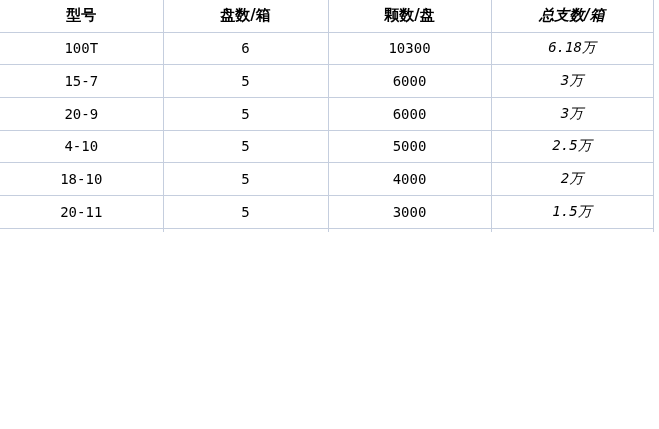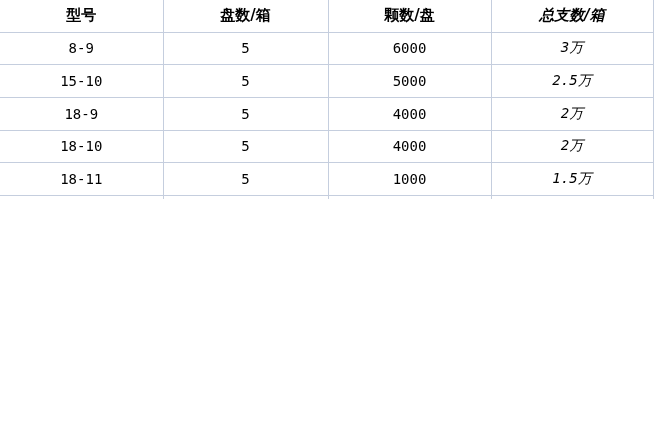--- a/index.html
+++ b/index.html
@@ -58,47 +58,53 @@
     <thead>
       <tr>
         <th>型号</th>
         <th>盘数/箱</th>
         <th>颗数/盘</th>
         <th>总支数/箱</th>
       </tr>
     </thead>
     <tbody id="table-body">
         <tr>
-          <td>8-9</td>
+          <td>100T</td>
+          <td>6</td>
+          <td>10300</td>
+          <td>6.18万</td>
+        </tr>
+        <tr>
+          <td>15-7</td>
           <td>5</td>
           <td>6000</td>
           <td>3万</td>
         </tr>
         <tr>
-          <td>15-10</td>
+          <td>20-9</td>
+          <td>5</td>
+          <td>6000</td>
+          <td>3万</td>
+        </tr>
+        <tr>
+          <td>4-10</td>
           <td>5</td>
           <td>5000</td>
           <td>2.5万</td>
-        </tr>
-        <tr>
-          <td>18-9</td>
-          <td>5</td>
-          <td>4000</td>
-          <td>2万</td>
         </tr>
         <tr>
           <td>18-10</td>
           <td>5</td>
           <td>4000</td>
           <td>2万</td>
         </tr>
         <tr>
-          <td>18-11</td>
+          <td>20-11</td>
           <td>5</td>
-          <td>1000</td>
+          <td>3000</td>
           <td>1.5万</td>
         </tr>
       </tbody>
     <tfoot>
       <tr class="partial">
         <td></td>
         <td></td>
         <td></td>
         <td></td>
       </tr>

